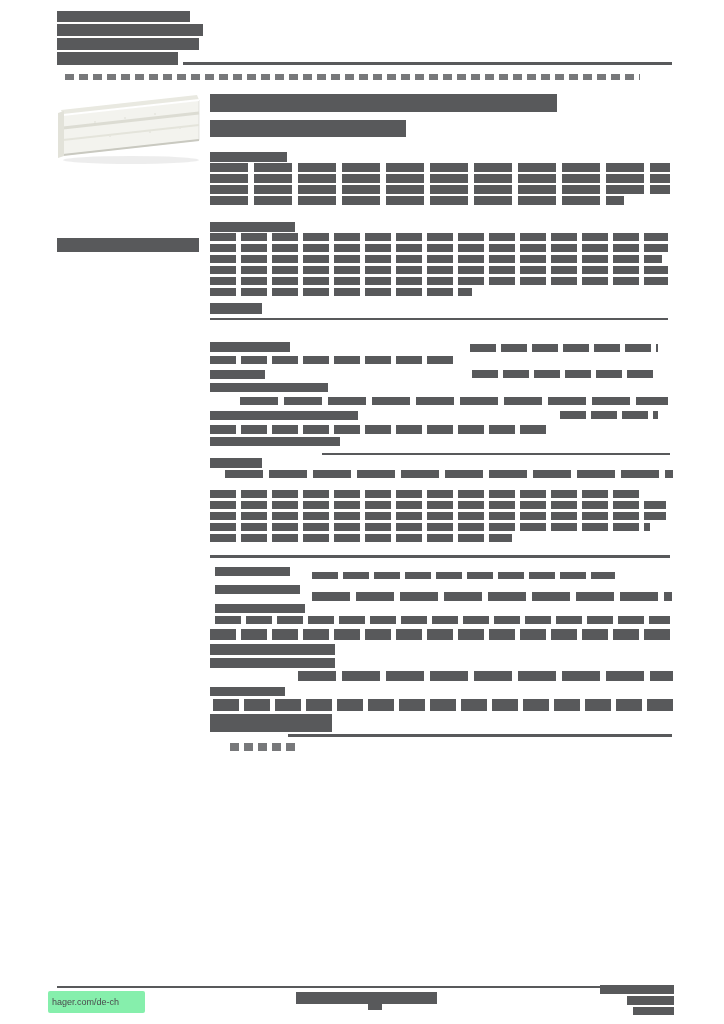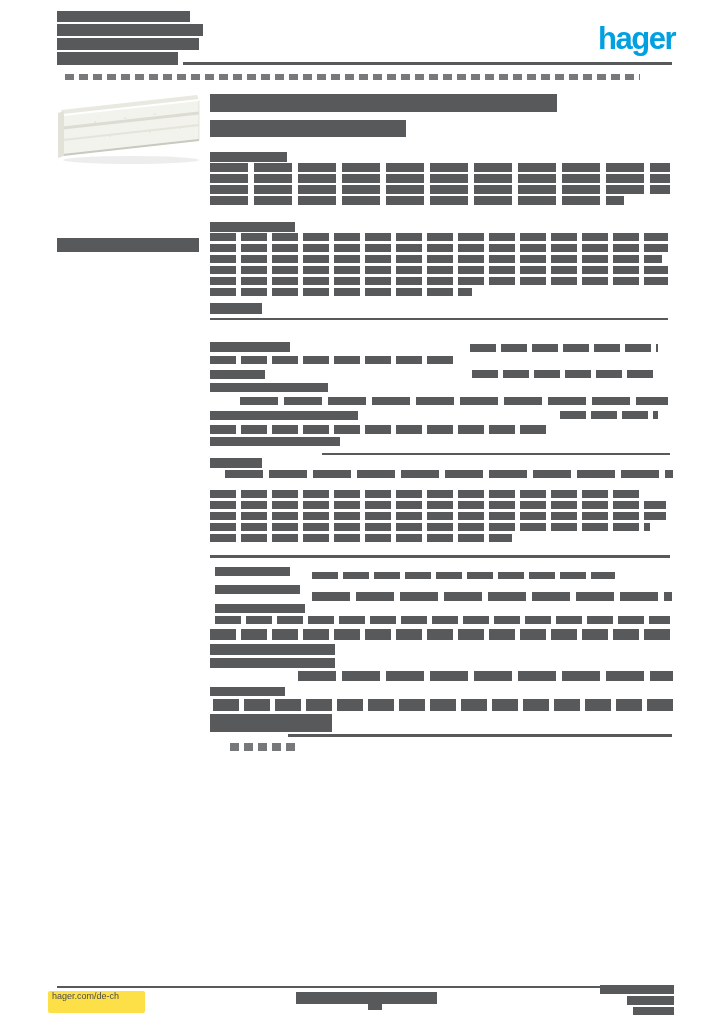--- a/index.html
+++ b/index.html
@@ -22,33 +22,32 @@
     color:#00a0e1;
     font-size:31px;
     font-weight:800;
     letter-spacing:-1.5px;
     line-height:38px;
     text-align:right;
   }
   .product-img{position:absolute;left:55px;top:86px;width:152px;height:84px;}
   .footer-linkbox{
     position:absolute;left:48px;top:991px;width:97px;height:22px;
-    background:#fde047;border-radius:2px;
-    display:flex;
+    background:#86efac;border-radius:2px;
+    display:flex;align-items:center;
   }
   .footer-linkbox span{
     font-size:9px;color:#4a4b4d;padding-left:4px;white-space:nowrap;
   }
 </style>
 </head>
 <body>
 
 <div class="page">
 
-  <div class="logo">hager</div>
 
   <div class="product-img">
     <svg width="152" height="84" viewBox="0 0 152 84">
       <ellipse cx="76" cy="74" rx="68" ry="4" fill="rgba(0,0,0,0.07)"></ellipse>
       <polygon points="6,24 142,9 144,14 8,29" fill="#e9e9e1"></polygon>
       <path d="M8,29 L144,14 L144,54 L8,69 Z" fill="#f3f3ee" stroke="#d5d5cc" stroke-width="0.6"></path>
       <path d="M8,29 L144,14" stroke="#ffffff" stroke-width="2"></path>
       <path d="M8,42 L144,27" stroke="#dcdcd3" stroke-width="3"></path>
       <path d="M8,54 L144,39" stroke="#e4e4db" stroke-width="2"></path>
       <path d="M8,69 L144,54" stroke="#c9c9c0" stroke-width="2"></path>

